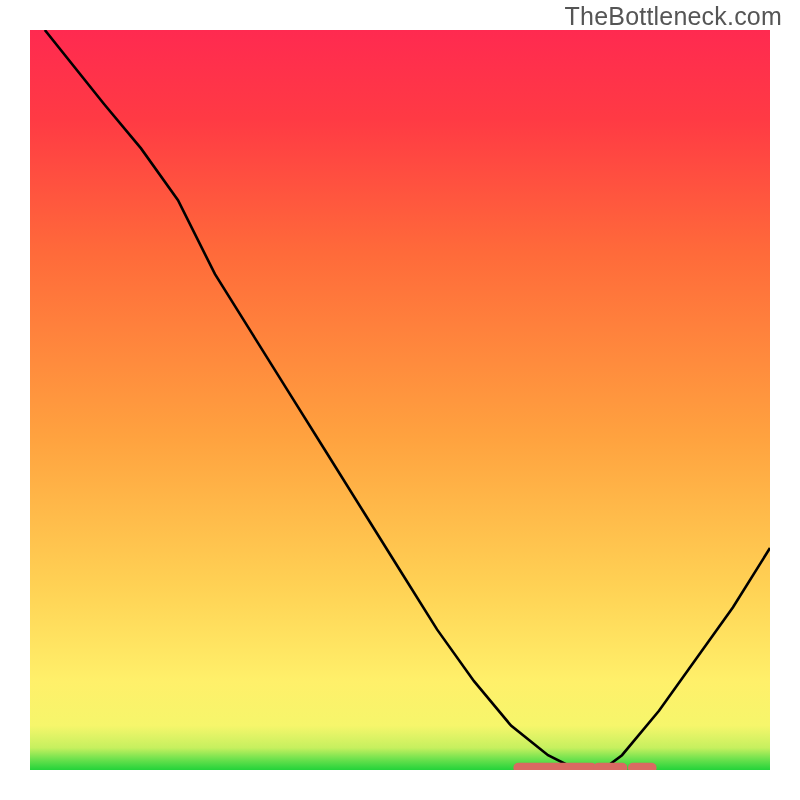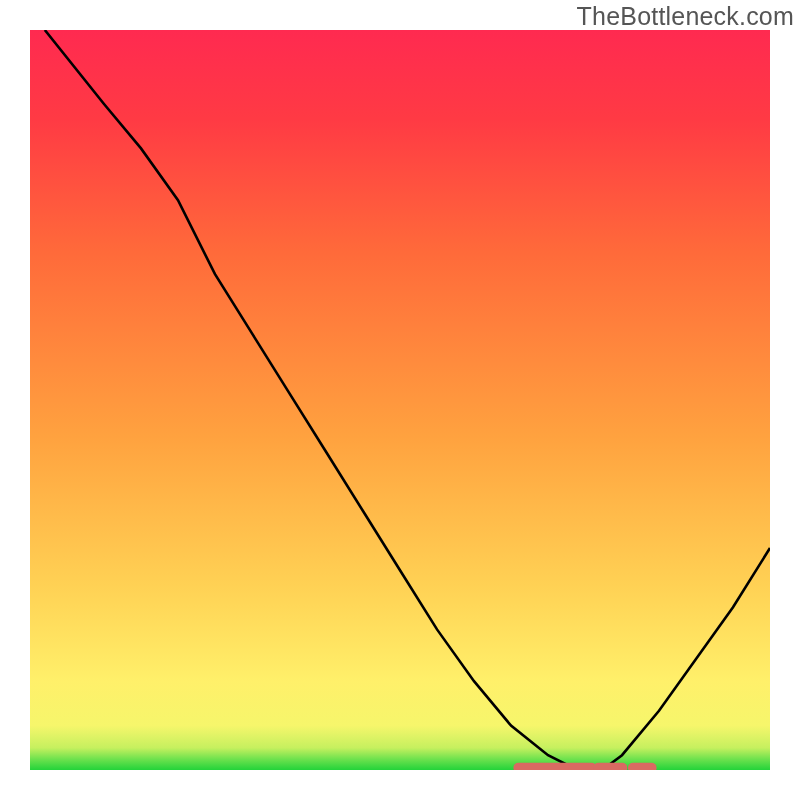--- a/index.html
+++ b/index.html
@@ -11,21 +11,21 @@
     font-family: Arial, Helvetica, sans-serif;
   }
   .container {
     position: relative;
     width: 800px;
     height: 800px;
   }
   .watermark {
     position: absolute;
     top: 2px;
-    right: 6px;
+    right: 18px;
     font-size: 25px;
     color: #555555;
     font-weight: 500;
     letter-spacing: 0.2px;
     z-index: 10;
   }
   .plot-area {
     position: absolute;
     left: 30px;
     top: 30px;

